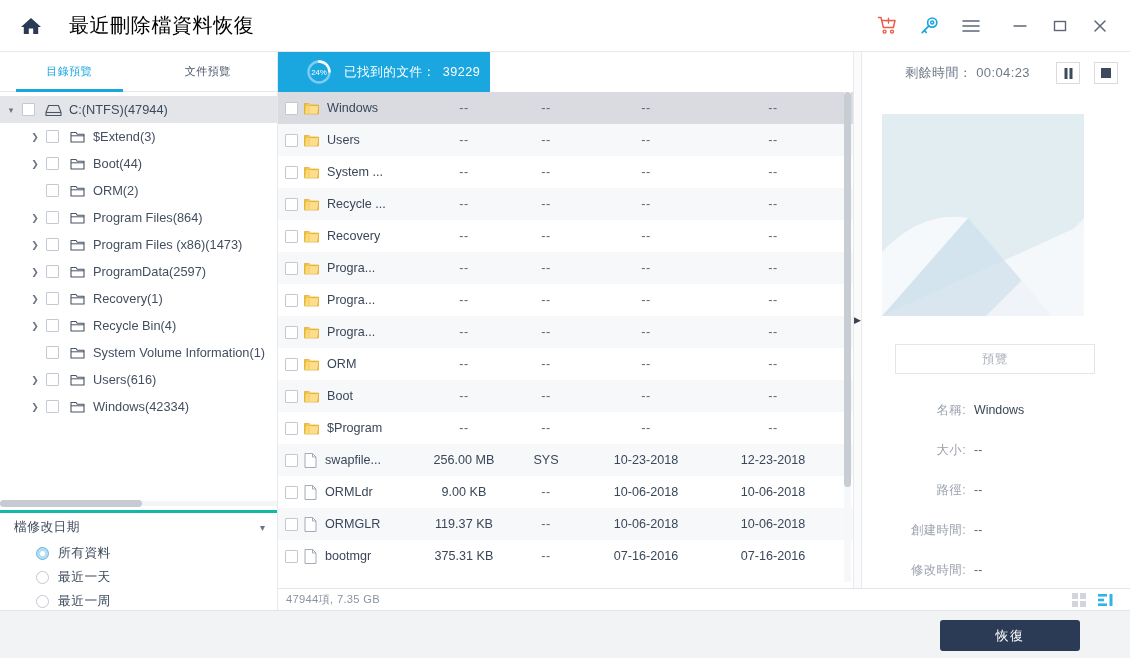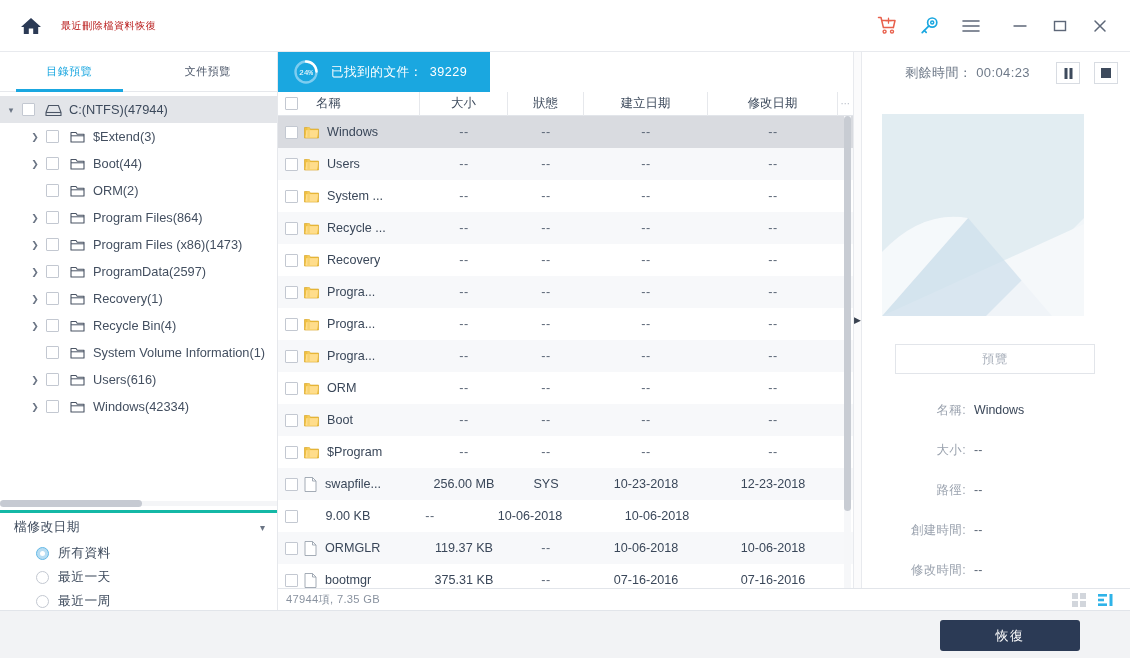--- a/index.html
+++ b/index.html
@@ -22,23 +22,23 @@
     background: #ffffff;
     border-bottom: 1px solid #e8eaee;
     display: flex; align-items: center;
   }
   .home-icon {
     margin-left: 17px; width: 28px; height: 28px;
     display: flex; align-items: center; justify-content: center;
     cursor: pointer;
   }
   .app-title {
-    margin-left: 16px;
-    font-size: 10px;
-    color: #b91c1c;
+    margin-left: 24px;
+    font-size: 20px;
+    color: #000000;
     letter-spacing: 0.6px;
   }
   .titlebar-spacer { flex: 1; }
   .tb-btn {
     width: 38px; height: 38px;
     display: flex; align-items: center; justify-content: center;
     cursor: pointer;
   }
   .tb-btn.cart   { margin-right: 4px; }
   .tb-btn.key    { margin-right: 4px; }
@@ -138,23 +138,22 @@
   }
   .scanbar {
     height: 40px; display: flex; align-items: center;
     background: #ffffff;
   }
   .scan-pill {
     width: 212px; height: 40px; background: #1aa7e0;
     display: flex; align-items: center;
   }
   .ring {
-    margin-left: 15px; width: 26px; height: 26px; position: relative;
+    margin-left: 28px; width: 26px; height: 26px; position: relative;
     flex: 0 0 26px;
-    font-family: Liberation Mono, monospace;
   }
   .ring-pct {
     position: absolute; left: 0; top: 0; width: 26px; height: 26px;
     display: flex; align-items: center; justify-content: center;
     font-size: 8px; color: #ffffff; letter-spacing: -0.2px;
   }
   .scan-text {
     margin-left: 12px; font-size: 12.6px; color: #ffffff;
     letter-spacing: 0.5px; white-space: nowrap;
   }
@@ -523,41 +522,20 @@
             <circle cx="13" cy="13" r="10.5" fill="none" stroke="#ffffff" stroke-width="2.4" stroke-dasharray="16 50" stroke-linecap="round" transform="rotate(-90 13 13)"></circle>
           </svg>
           <div class="ring-pct">24%</div>
         </div>
         <div class="scan-text">
           <span>已找到的文件：</span><span class="num">39229</span>
         </div>
       </div>
     </div>
 
-    <div class="tbl-head">
-      <div class="th th-check">
-        <div class="cbox"></div>
-      </div>
-      <div class="th th-name">
-        <span style="margin-left:12px">名稱</span>
-      </div>
-      <div class="th th-size">
-        <span>大小</span>
-      </div>
-      <div class="th th-state">
-        <span>狀態</span>
-      </div>
-      <div class="th th-cdate">
-        <span>建立日期</span>
-      </div>
-      <div class="th th-mdate">
-        <span>修改日期</span>
-      </div>
-      <div class="th th-extra">⋯</div>
-    </div>
 
     <div class="tbl-body">
       <div id="rows">
           <div class="row sel">
             <div class="cell c-check">
               <div class="cbox"></div>
             </div>
             <div class="cell c-name">
               <span style="display: inline-flex; align-items: center;">
                 <svg width="15" height="13" viewBox="0 0 15 13">
@@ -896,20 +874,29 @@
               <span>10-23-2018</span>
             </div>
             <div class="cell c-mdate">
               <span>12-23-2018</span>
             </div>
             <div class="cell c-extra"></div>
           </div>
           <div class="row even">
             <div class="cell c-check">
               <div class="cbox"></div>
+            </div>
+            <div class="cell c-name">
+              <span style="display: inline-flex; align-items: center;">
+                <svg width="13" height="15" viewBox="0 0 13 15">
+                  <path d="M1 0.5 L8.5 0.5 L12 4 L12 14.5 L1 14.5 Z" fill="#ffffff" stroke="#9aa3ae" stroke-width="0.9" stroke-linejoin="round"></path>
+                  <path d="M8.5 0.5 L8.5 4 L12 4" fill="none" stroke="#9aa3ae" stroke-width="0.9" stroke-linejoin="round"></path>
+                </svg>
+              </span>
+              <span class="nm">ORMLdr</span>
             </div>
             <div class="cell c-size">
               <span>9.00  KB</span>
             </div>
             <div class="cell c-state">
               <span class="dash">--</span>
             </div>
             <div class="cell c-cdate">
               <span>10-06-2018</span>
             </div>

